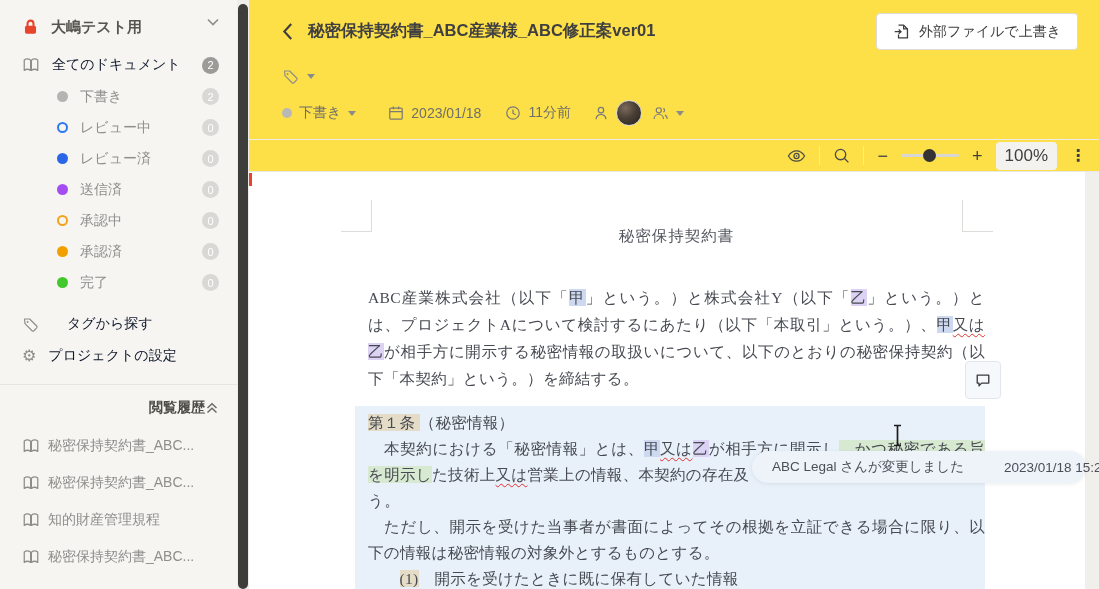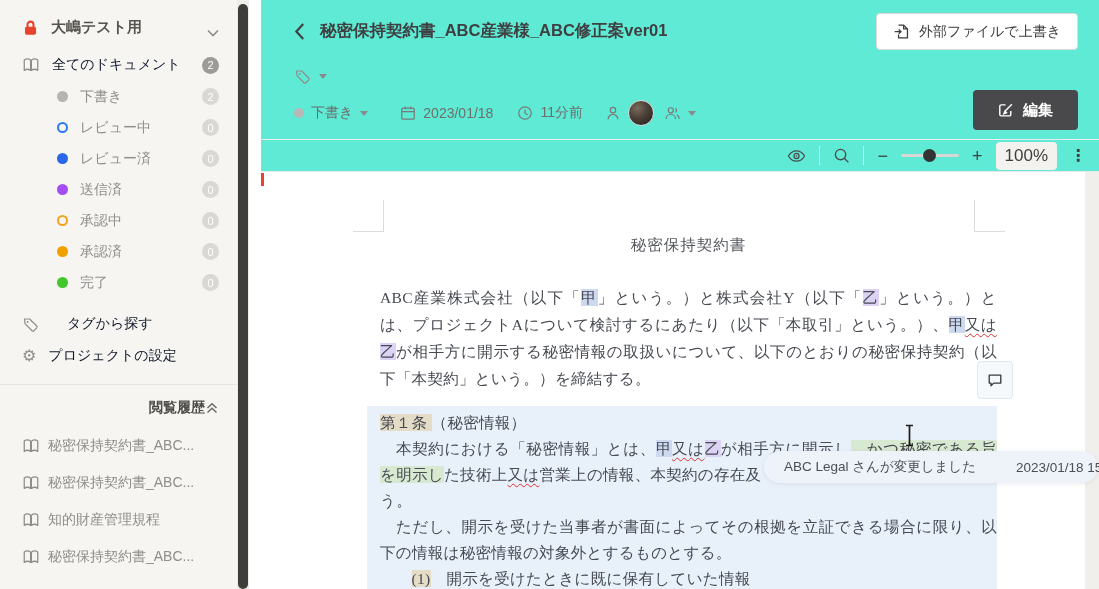--- a/index.html
+++ b/index.html
@@ -1,42 +1,42 @@
 <!DOCTYPE html>
 <html><head>
 <meta charset="utf-8">
 <style>
   * { margin:0; padding:0; box-sizing:border-box; }
   html,body { width:1099px; height:589px; overflow:hidden; }
   body { font-family:"Liberation Sans","DejaVu Sans",sans-serif; background:#fff; position:relative; color:#444; }
 
   
   .sidebar { position:absolute; left:0; top:0; bottom:0; width:237px; background:#f6f5f2; padding-top:10px; }
-  .sb-header { display:flex; align-items:flex-end; gap:12px; padding:8px 18px 12px 22px; }
+  .sb-header { display:flex; align-items:flex-start; gap:12px; padding:8px 18px 12px 22px; }
   .sb-header .name { font-size:15px; font-weight:bold; color:#57554f; flex:1; }
   .sb-item { display:flex; align-items:center; gap:12px; padding:7px 18px 7px 22px; color:#8f8e8b; font-size:14px; cursor:pointer; }
   .sb-item .lbl { flex:1; color:#0f172a; }
   .badge { min-width:17px; height:17px; border-radius:9px; background:#d9d8d5; color:#fff; font-size:11px; display:flex; align-items:center; justify-content:center; padding:0 4px; }
   .badge.dark { background:#9c9b98; }
   .status-row { display:flex; align-items:center; gap:12px; padding:6.5px 18px 6.5px 57px; font-size:14px; color:#8f8e8b; cursor:pointer; }
   .status-row .lbl { flex:1; }
   .dot { width:11px; height:11px; border-radius:50%; flex:0 0 auto; }
   .dot.outline { background:#f6f5f2; border:2px solid #999; }
   .sb-divider { border-top:1px solid #e7e5e1; margin:12px 0 0 0; }
   .sb-section { display:flex; align-items:center; padding:14px 18px 10px 22px;text-align:right; }
   .sb-section .ttl { flex:1; font-size:14px; font-weight:bold; color:#4e4d49; }
   .hist-item { display:flex; align-items:center; gap:8px; padding:9.5px 14px 9.5px 22px; color:#8f8e8b; font-size:14px; cursor:pointer; white-space:nowrap; }
   .icon { flex:0 0 auto; display:inline-flex; color:#8e8d8a; }
 
   
   .sb-scroll { position:absolute; left:237px; top:0; bottom:0; width:12px; background:#efede9; }
   .sb-thumb { position:absolute; left:1px; top:4px; bottom:0; width:10px; border-radius:5px; background:#3d3d3b; }
 
   
-  .main { position:absolute; left:249px; top:0; right:0; bottom:0; background:#5eead4;margin-left:12px; }
+  .main { position:absolute; left:249px; top:0; right:0; bottom:0; background:#fde047; }
   .m-row1 { position:absolute; top:0; left:0; right:0; height:62px; display:flex; align-items:center; gap:15px; padding-left:33px; }
   .doc-title { font-size:16.5px; font-weight:bold; color:#3f3f41; }
   .btn-outline { position:absolute; right:21px; top:13px; height:37px; display:flex; align-items:center; gap:9px; padding:0 16px; border:1px solid #dcdbd9; border-radius:4px; background:#fff; font-size:14px; color:#3c3c3c; cursor:pointer; }
   .m-tagrow { position:absolute; top:68px; left:33px; display:flex; align-items:center; gap:8px; cursor:pointer; }
   .m-meta { position:absolute; top:96px; left:33px; height:34px; display:flex; align-items:center; gap:10px; font-size:14px; color:#6f6e6b; }
   .meta-group { display:flex; align-items:center; gap:7px; }
   .meta-gap { width:12px; }
   .caret { width:0; height:0; border:4px solid transparent; border-top:5px solid #8a8a8a; margin-top:4px; }
   .avatar { width:26px; height:26px; border-radius:50%; background:radial-gradient(circle at 35% 30%, #7a6a5c 0%, #4a3f35 45%, #23201c 100%); border:1px solid #d9d9d9; }
   .btn-dark { position:absolute; right:21px; top:90px; height:40px; min-width:105px; display:flex; align-items:center; justify-content:center; gap:9px; background:#49494b; color:#fff; font-size:15px; font-weight:bold; border-radius:4px; cursor:pointer; }
@@ -51,21 +51,21 @@
   .zoom-chip { background:#f3f2ef; border-radius:4px; padding:4px 9px; font-size:17px; color:#3f3f3f; }
   .kebab { font-size:16px; font-weight:bold; color:#3f3f3f; letter-spacing:0; cursor:pointer; }
 
   
   .doc { position:absolute; top:172px; left:0; right:0; bottom:0; background:#fff; font-family:"Liberation Serif","DejaVu Serif",serif; color:#474a52; }
   .doc-strip { position:absolute; right:0; top:0; bottom:0; width:14px; background:#f1efec; }
   .red-tick { position:absolute; left:0; top:1px; width:3px; height:13px; background:#e8442c; }
   .corner { position:absolute; width:31px; height:32px; }
   .corner.tl { left:92px; top:28px; border-right:1px solid #dddcd9; border-bottom:1px solid #dddcd9; }
   .corner.tr { left:713px; top:28px; border-left:1px solid #dddcd9; border-bottom:1px solid #dddcd9; }
-  .page-title { position:absolute; left:119px; top:63px; width:617px; text-align:center; font-size:15.5px; color:#55585f; letter-spacing:1px; }
+  .page-title { position:absolute; left:119px; top:54px; width:617px; text-align:center; font-size:15.5px; color:#55585f; letter-spacing:1px; }
   .para { position:absolute; left:119px; top:112px; width:617px; font-size:15.5px; line-height:27px; letter-spacing:0.3px; }
   .line { white-space:nowrap; }
   .line.full { white-space:normal; text-align:justify; text-align-last:justify; }
   .clause { position:absolute; left:106px; top:234px; width:630px; bottom:0; background:#e8f0f9; padding:4px 0 0 13px; font-size:15.5px; line-height:26px; letter-spacing:0.3px; }
   .clause .line { width:617px; }
   .hl-ko { background:#cdd8f1; }
   .hl-otsu { background:#dcd2f3; }
   .hl-green { background:#d7e9d1; }
   .hl-beige { background:#e4dcc6; }
   .sq { text-decoration:underline; text-decoration-style:wavy; text-decoration-color:#e03131; text-decoration-thickness:1px; text-underline-offset:3px; }
@@ -274,29 +274,20 @@
         <svg width="17" height="16" viewBox="0 0 20 18">
             <circle cx="8" cy="5.8" r="3" fill="none" stroke="#7a7a7a" stroke-width="1.4"></circle>
             <path d="M2.5 16 a5.5 5.5 0 0 1 11 0" fill="none" stroke="#7a7a7a" stroke-width="1.4"></path>
             <path d="M13.5 3.4 a3 3 0 0 1 0 4.8 M15.3 11.2 a5.5 5.5 0 0 1 2.6 4.8" fill="none" stroke="#7a7a7a" stroke-width="1.4"></path>
           </svg>
       </span>
       <span class="caret"></span>
     </div>
   </div>
 
-  <div class="btn-dark">
-    <span class="icon">
-      <svg width="16" height="16" viewBox="0 0 18 18">
-          <path d="M8.5 3.2 H3.6 a1.6 1.6 0 0 0 -1.6 1.6 v9.2 a1.6 1.6 0 0 0 1.6 1.6 h9.2 a1.6 1.6 0 0 0 1.6 -1.6 V10" fill="none" stroke="#fff" stroke-width="1.6"></path>
-          <path d="M7.8 10.4 L15.6 2.6 M7.8 10.4 l-1.1 2.8 2.8 -1.1 Z" stroke="#fff" stroke-width="1.6" fill="#fff"></path>
-        </svg>
-    </span>
-    <span>編集</span>
-  </div>
 
   <div class="toolbar">
     <span class="tb-btn">
       <svg width="19" height="14" viewBox="0 0 20 14">
           <path d="M1.5 7 C4 2.8,7 1.5,10 1.5 S16 2.8,18.5 7 C16 11.2,13 12.5,10 12.5 S4 11.2,1.5 7 Z" fill="none" stroke="#4a4a4a" stroke-width="1.3"></path>
           <circle cx="10" cy="7" r="2.7" fill="none" stroke="#4a4a4a" stroke-width="1.3"></circle>
           <circle cx="10" cy="7" r="0.9" fill="#4a4a4a"></circle>
         </svg>
     </span>
     <span class="tb-sep"></span>

